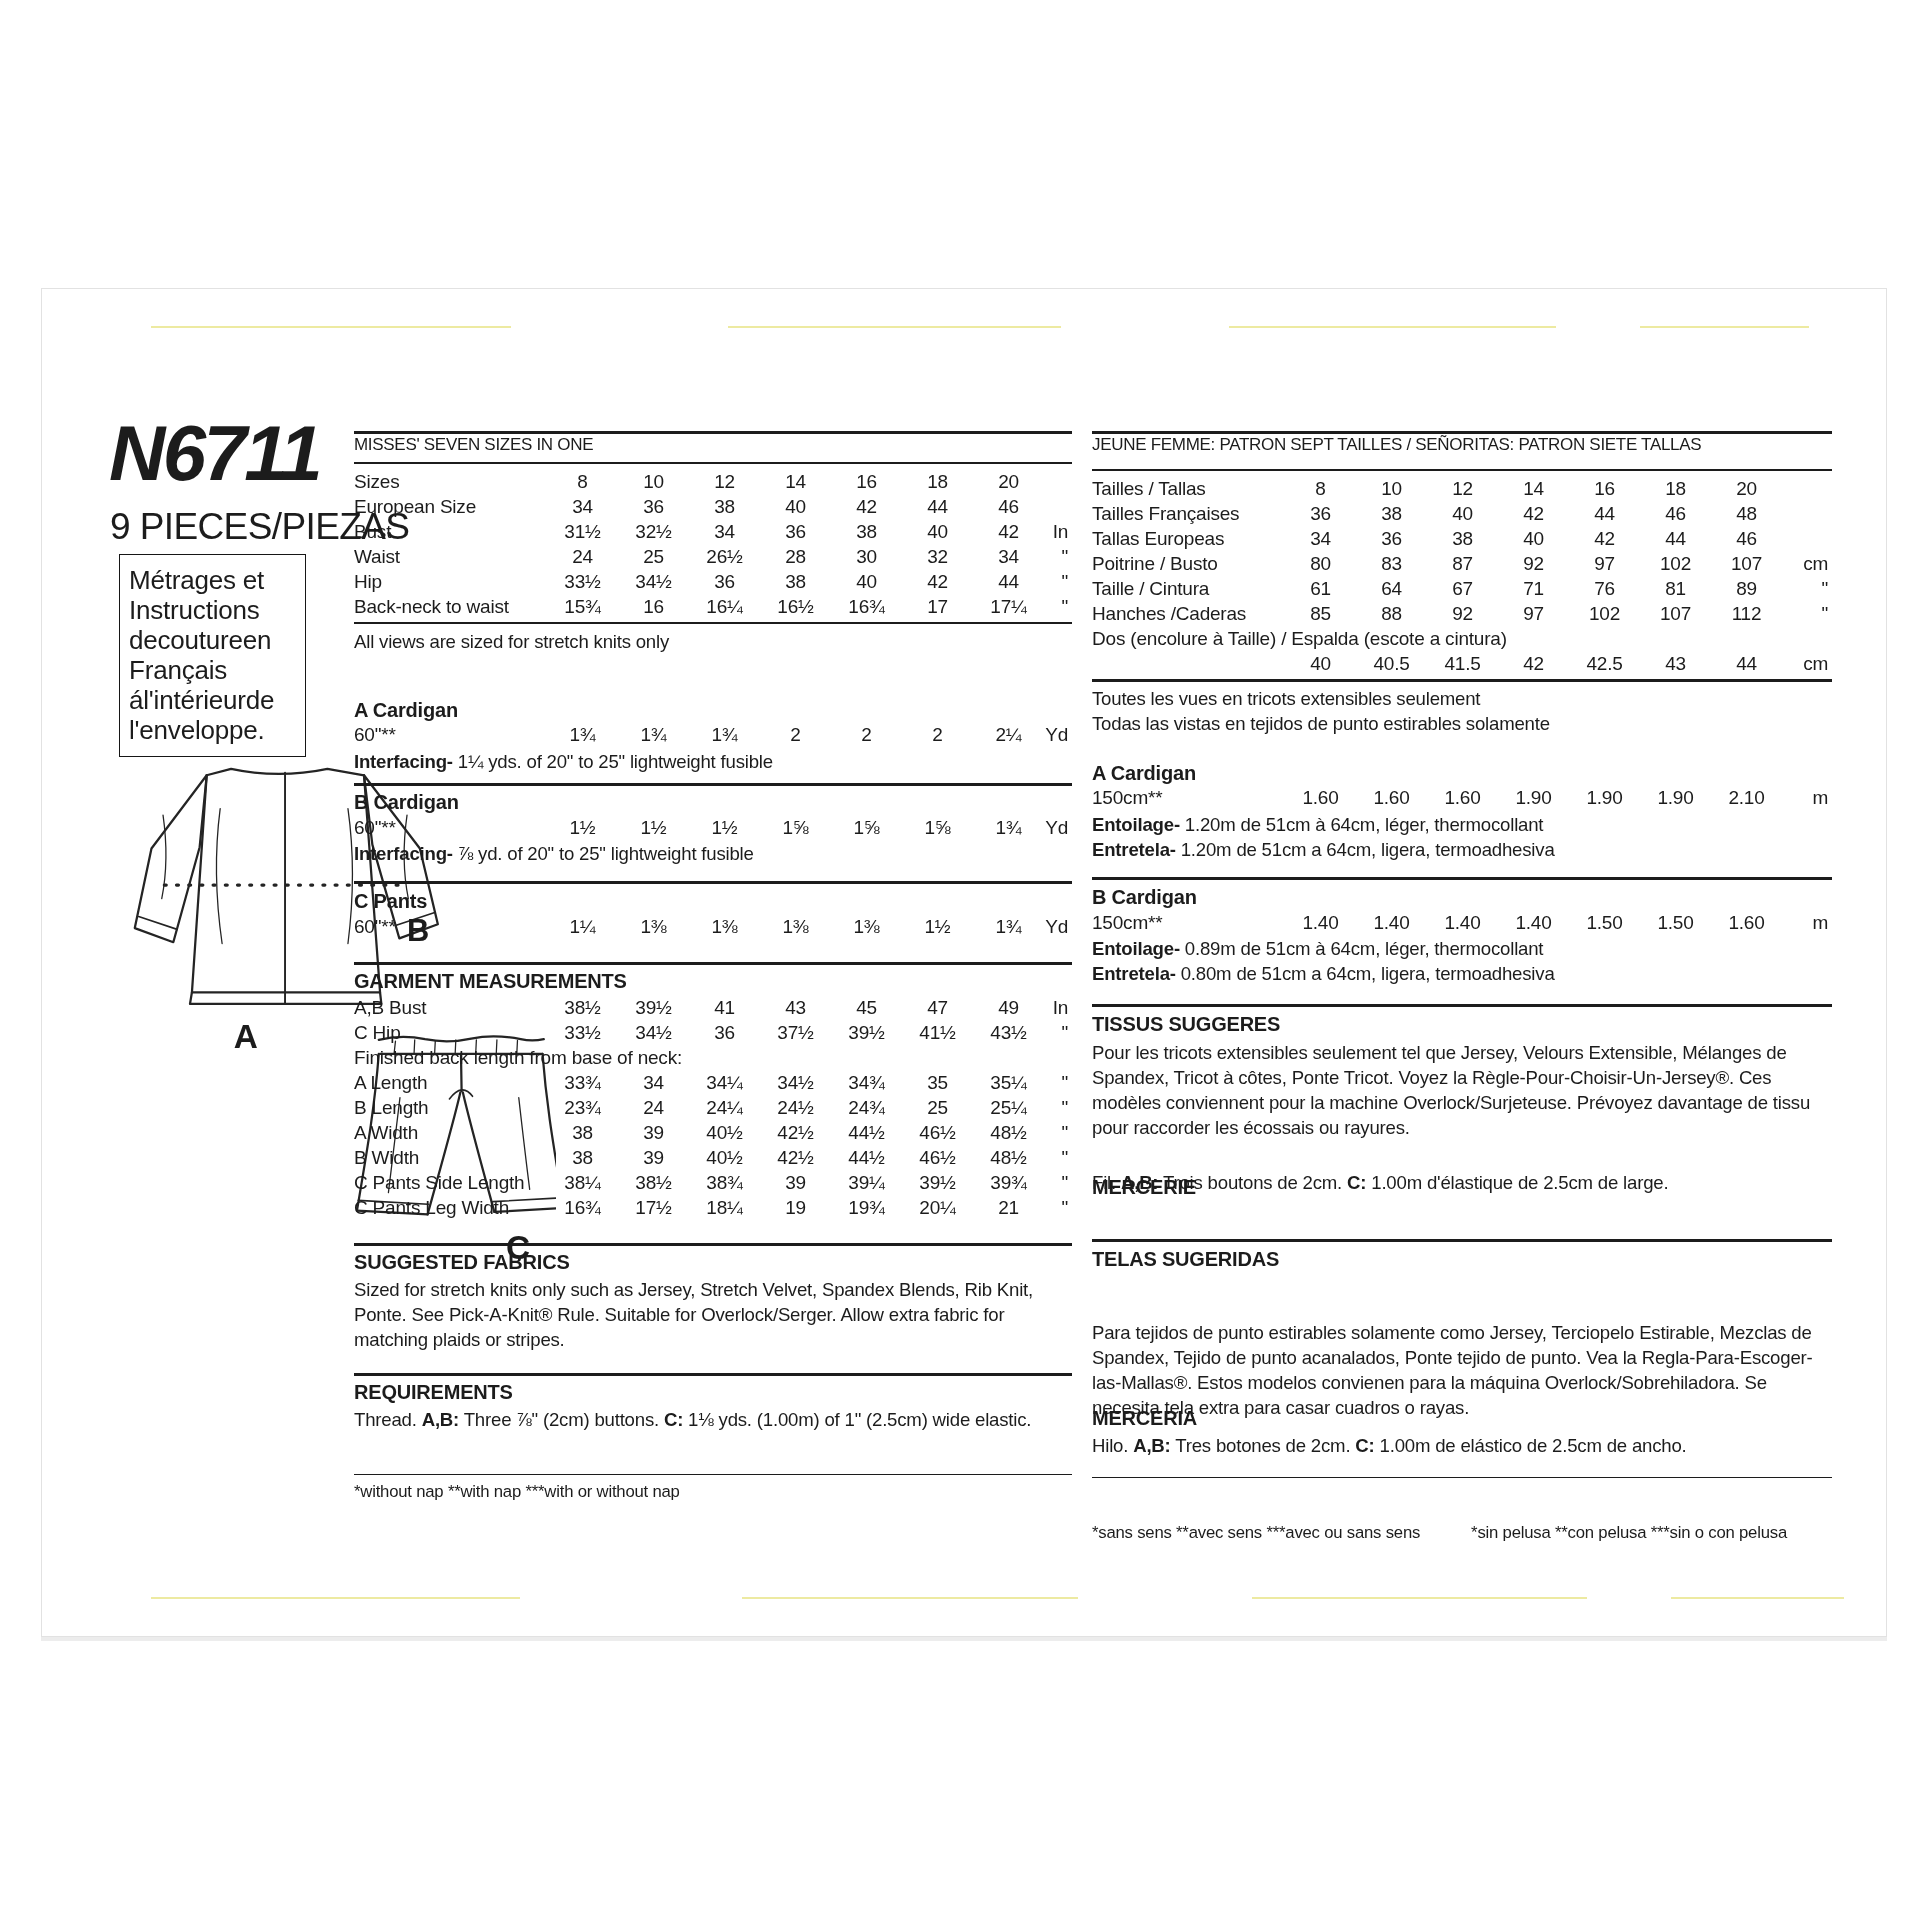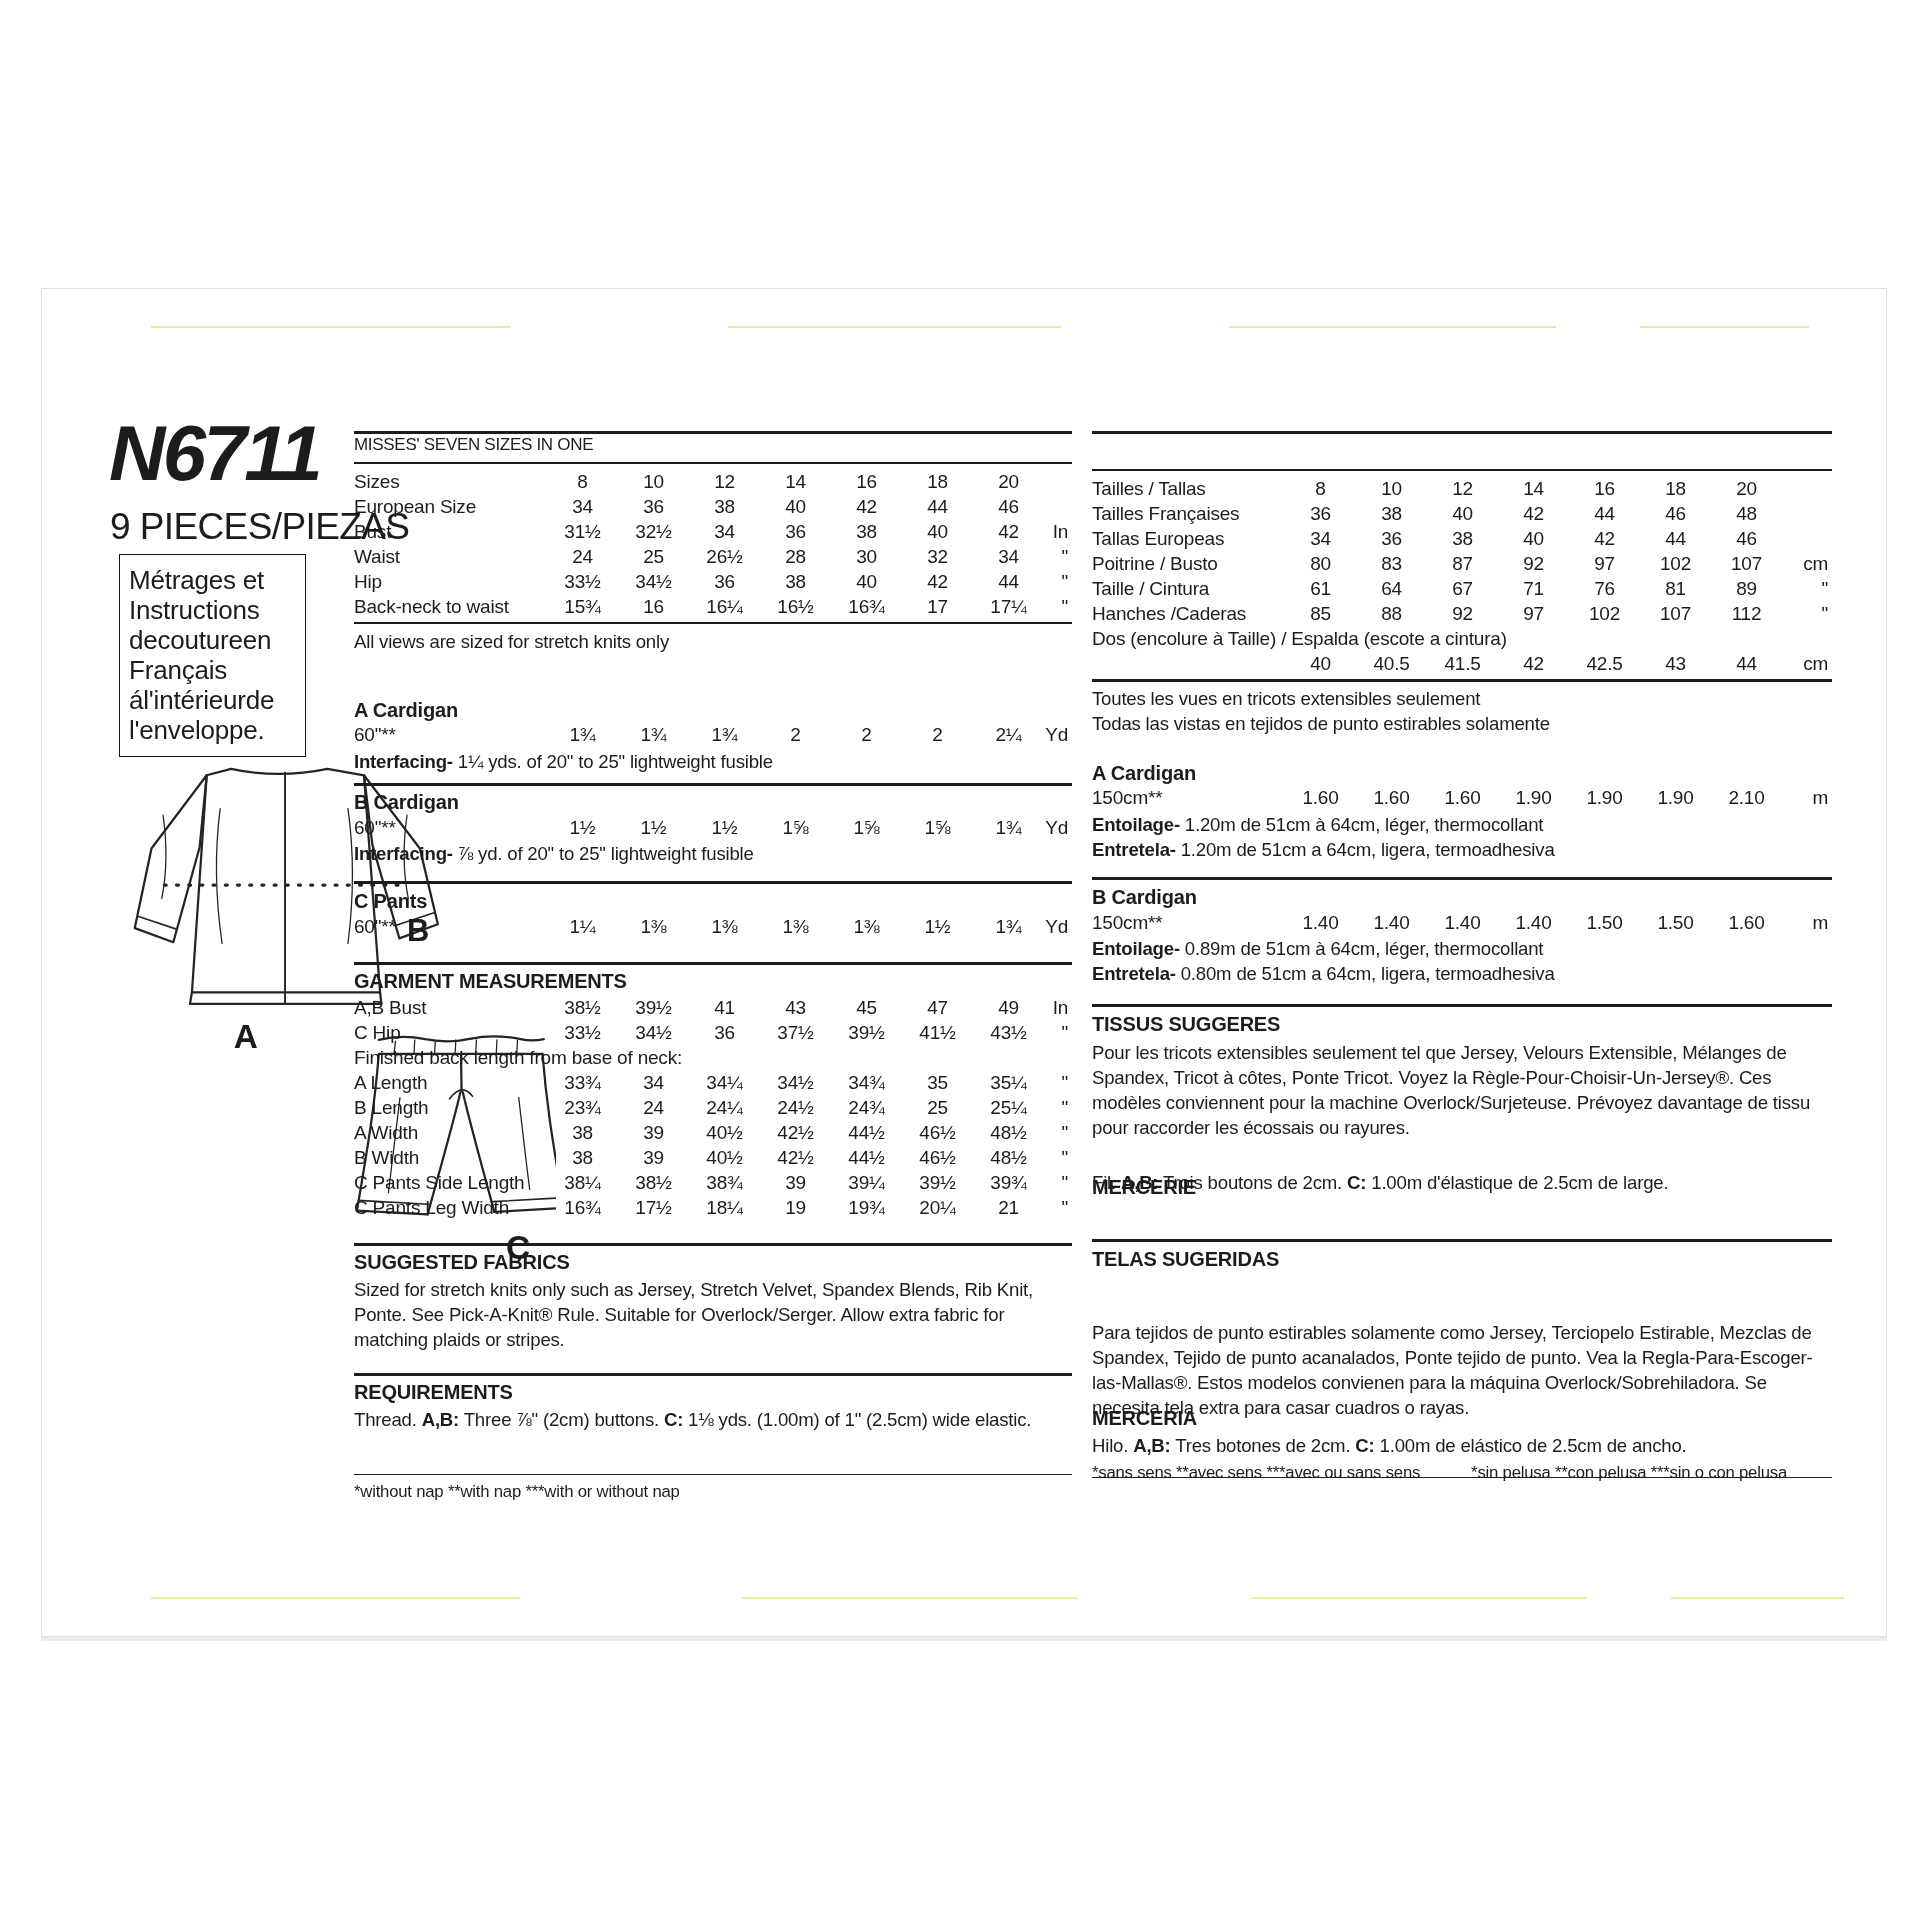--- a/index.html
+++ b/index.html
@@ -349,20 +349,21 @@
       <div class="rule" style="top:1084px;height:2.6px;"></div>
       <div class="abs h-sec" style="top:1092px;">REQUIREMENTS</div>
       <div class="abs txt" style="top:1118px;"><span>Thread. </span><span class="b">A,B:</span><span> Three ⅞" (2cm) buttons. </span><span class="b">C:</span><span> 1⅛ yds. (1.00m) of 1" (2.5cm) wide elastic.</span></div>
 
       <div class="rule" style="top:1185px;height:1.3px;"></div>
       <div class="abs small" style="top:1193px;">*without nap   **with nap   ***with or without nap</div>
     </div>
 
     <div class="col" id="col-intl">
       <div class="rule" style="top:142px;height:3.2px;"></div>
+      <div class="abs h-main" style="top:146px;">JEUNE FEMME: PATRON SEPT TAILLES / SEÑORITAS: PATRON SIETE TALLAS</div>
       <div class="rule" style="top:180px;height:1.9px;"></div>
 
       <div class="abs" style="top:187px;">
           <div class="trow">
             <div class="tlbl">Tailles / Tallas</div>
             <div class="tval">8</div>
             <div class="tval">10</div>
             <div class="tval">12</div>
             <div class="tval">14</div>
             <div class="tval">16</div>
@@ -487,21 +488,21 @@
       <div class="abs txt" style="top:881px;"><span>Fil. </span><span class="b">A,B:</span><span> Trois boutons de 2cm. </span><span class="b">C:</span><span> 1.00m d'élastique de 2.5cm de large.</span></div>
 
       <div class="rule" style="top:950px;height:2.6px;"></div>
       <div class="abs h-sec" style="top:959px;">TELAS SUGERIDAS</div>
       <div class="abs txt" style="top:1031px;">Para tejidos de punto estirables solamente como Jersey, Terciopelo Estirable, Mezclas de Spandex, Tejido de punto acanalados, Ponte tejido de punto. Vea la Regla-Para-Escoger-las-Mallas®. Estos modelos convienen para la máquina Overlock/Sobrehiladora. Se necesita tela extra para casar cuadros o rayas.</div>
 
       <div class="abs h-sec" style="top:1118px;">MERCERIA</div>
       <div class="abs txt" style="top:1144px;"><span>Hilo. </span><span class="b">A,B:</span><span> Tres botones de 2cm. </span><span class="b">C:</span><span> 1.00m de elástico de 2.5cm de ancho.</span></div>
 
       <div class="rule" style="top:1188px;height:1.3px;"></div>
-      <div class="abs small foot-split" style="top:1174px;">
+      <div class="abs small foot-split" style="top:1234px;">
         <span>*sans sens   **avec sens   ***avec ou sans sens</span>
         <span>*sin pelusa   **con pelusa   ***sin o con pelusa</span>
       </div>
     </div>
 
   </div>
 </div>
 
 
 </body></html>

